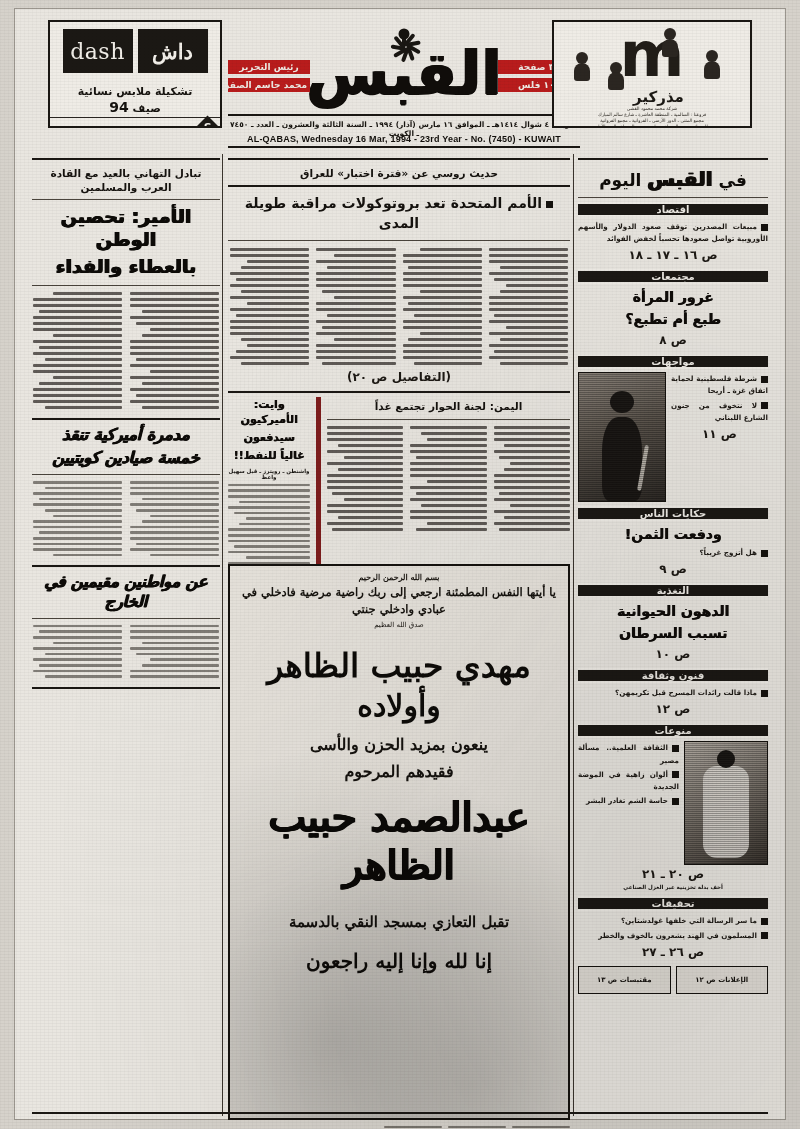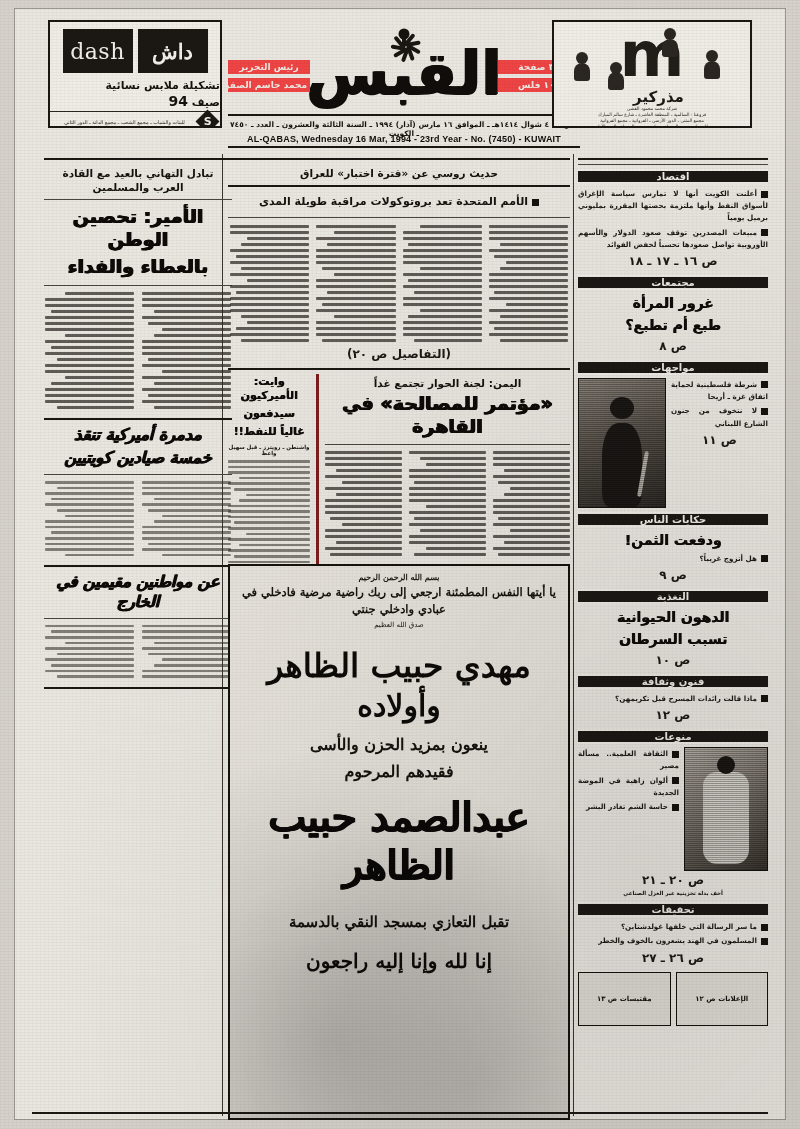--- a/index.html
+++ b/index.html
@@ -34,22 +34,22 @@
   }
   .ad-dash{left:16px;top:4px;width:170px;height:104px;}
   .dash-row{display:flex;justify-content:center;gap:5px;padding:7px 6px 2px;}
   .dash-tile{
     background:#1b1814;color:#f2efe9;width:70px;height:44px;
     display:flex;align-items:center;justify-content:center;
     font-size:22px;letter-spacing:.5px;font-family:"DejaVu Serif","Liberation Serif",serif;
   }
   .dash-tile.ar{font-size:21px;font-weight:700;}
   .dash-cap{
-    font-size:11px;font-weight:700;line-height:1.25;color:#15120e;
-    margin-top:4px;
+    text-align:center;font-size:11px;font-weight:700;line-height:1.25;color:#15120e;
+    margin-top:10px;
   }
   .dash-cap .yr{font-size:14px;}
   .dash-foot{
     display:flex;align-items:center;gap:4px;padding:1px 4px 2px;margin-top:1px;
     border-top:1px solid #2a2622;
   }
   .dash-s{
     width:17px;height:17px;background:#1b1814;color:#f3f0ea;font-size:11px;font-weight:700;
     display:flex;align-items:center;justify-content:center;transform:rotate(45deg);flex:0 0 auto;
   }
@@ -87,62 +87,62 @@
   .logo-ar{
     font-size:60px;line-height:62px;font-weight:700;color:#100d0a;
     font-family:"DejaVu Sans","Liberation Sans",sans-serif;
     letter-spacing:-2px;margin-top:-4px;
     text-shadow:1px 0 0 #100d0a,-1px 0 0 #100d0a,0 1px 0 #100d0a;
   }
   .side-strips{position:absolute;top:44px;width:82px;}
   .side-strips.right{right:0;}
   .side-strips.left{left:0;}
   .strip{
-    background:#ef4444;color:#efece6;font-size:9px;font-weight:700;
+    background:#b91c1c;color:#efece6;font-size:9px;font-weight:700;
     padding:2px 3px;margin-bottom:4px;text-align:center;letter-spacing:1px;
     white-space:nowrap;overflow:hidden;
   }
 
   .mast-rule{position:absolute;left:0;right:0;height:2px;background:#1a1713;}
   .issue-ar{
     position:absolute;left:0;right:0;top:104px;text-align:center;
     font-size:7.5px;font-weight:700;color:#17140f;letter-spacing:.2px;
   }
   .issue-en{
     position:absolute;left:0;right:0;top:118px;text-align:center;
     font-size:9px;font-weight:700;color:#120f0b;letter-spacing:.2px;
     font-family:"Liberation Sans",sans-serif;
   }
 
   
   .body{position:absolute;left:18px;top:146px;width:736px;height:962px;}
   .col{position:absolute;top:0;}
   .col-left{left:546px;width:190px;}    
   .col-mid{left:196px;width:342px;}
-  .col-right{left:12px;width:188px;}       
+  .col-right{left:0;width:188px;}       
 
   .vrule{position:absolute;top:0;bottom:0;width:1px;background:#3a342d;}
 
   .hr{height:2px;background:#1a1713;margin:4px 0;}
   .hr.thin{height:1px;background:#4a443c;}
 
   h1,h2,h3,h4,p{margin:0;}
   .kicker{
     font-size:10.5px;font-weight:700;text-align:center;color:#15120e;
     letter-spacing:.4px;line-height:1.35;padding:2px 2px 1px;
   }
   .headline{
     font-size:27px;font-weight:700;text-align:center;color:#0d0b08;
     letter-spacing:2px;line-height:1.2;padding:1px 0 3px;
     text-shadow:.7px 0 0 #0d0b08,-.7px 0 0 #0d0b08;
   }
   .headline.med{font-size:19px;letter-spacing:1.5px;}
   .headline.sm{font-size:16px;letter-spacing:1px;font-style:italic;}
   .subhead{
-    font-size:11px;font-weight:700;text-align:center;color:#15120e;
+    font-size:14px;font-weight:700;text-align:center;color:#15120e;
     letter-spacing:.6px;line-height:1.4;padding:3px 2px;
   }
   .bullet-sq{
     display:inline-block;width:7px;height:7px;background:#15120e;margin-left:4px;
     vertical-align:middle;
   }
 
   
   .lines{display:block;}
   .lines i{
@@ -191,21 +191,21 @@
   }
   .photo .fig{
     position:absolute;left:50%;transform:translateX(-50%);
     background:#1c1916;border-radius:40% 40% 18% 18%;
   }
   .photo .fig2{
     position:absolute;background:#cfc9c0;border-radius:6px;opacity:.85;
   }
   .mini-box{
     border:1px solid #15120e;background:#dedad3;font-size:7px;font-weight:700;
-    text-align:center;padding:21px 2px;line-height:1.5;color:#15120e;letter-spacing:1px;
+    text-align:center;padding:8px 2px;line-height:1.5;color:#15120e;letter-spacing:1px;
   }
   .mini-row{display:flex;gap:5px;margin-top:4px;}
   .mini-row > div{flex:1;}
 
   
   .obit{
     position:absolute;left:0;top:410px;width:338px;height:552px;
     border:2px solid #15120e;background:#e7e3dc;overflow:hidden;
     font-family:"DejaVu Serif","Liberation Serif",serif;
   }
@@ -583,23 +583,22 @@
             <i></i>
                 <i></i>
                 <i></i>
                 <i></i>
                 <i></i>
                 <i></i>
                 <i></i>
                 <i></i>
           </div>
         </div>
-        <div style="flex:1;order:1;border-left:3px solid #7f1d1d;padding-left:6px">
+        <div style="flex:1;order:1;border-left:5px solid #7f1d1d;padding-left:6px">
           <div class="kicker">اليمن: لجنة الحوار تجتمع غداً</div>
-          <div class="headline med">«مؤتمر للمصالحة» في القاهرة</div>
           <div class="hr thin"></div>
           <div style="column-count:3;column-gap:7px;padding-top:2px">
             <div class="lines">
               <i></i>
                   <i></i>
                   <i></i>
                   <i></i>
                   <i></i>
                   <i></i>
                   <i></i>
@@ -766,26 +765,28 @@
         <div class="obit-line">ينعون بمزيد الحزن والأسى</div>
         <div class="obit-line">فقيدهم المرحوم</div>
         <div class="obit-dead">عبدالصمد حبيب الظاهر</div>
         <div class="obit-cond">تقبل التعازي بمسجد النقي بالدسمة</div>
         <div class="obit-inna">إنا لله وإنا إليه راجعون</div>
       </div>
     </div>
 
     <div class="col col-left">
       <div class="hr"></div>
+      <div class="today-head">
+        <span>في</span>
+        <span class="brand">القبس</span>
+        <span>اليوم</span>
+      </div>
       <div class="hr thin"></div>
 
       <div class="sec-bar">اقتصاد</div>
-      <div class="side-item">
-        <span class="bullet-sq"></span><span>أعلنت الكويت أنها لا تمارس سياسة الإغراق لأسواق النفط وأنها ملتزمة بحصتها المقررة بمليوني برميل يومياً</span>
-      </div>
       <div class="side-item">
         <span class="bullet-sq"></span><span>مبيعات المصدرين توقف صعود الدولار والأسهم الأوروبية تواصل صعودها تحسباً لخفض الفوائد</span>
       </div>
       <div class="pg-ref">ص ١٦ ـ ١٧ ـ ١٨</div>
 
       <div class="sec-bar">مجتمعات</div>
       <div class="side-head">غرور المرأة</div>
       <div class="side-head">طبع أم تطبع؟</div>
       <div class="pg-ref">ص ٨</div>
 

